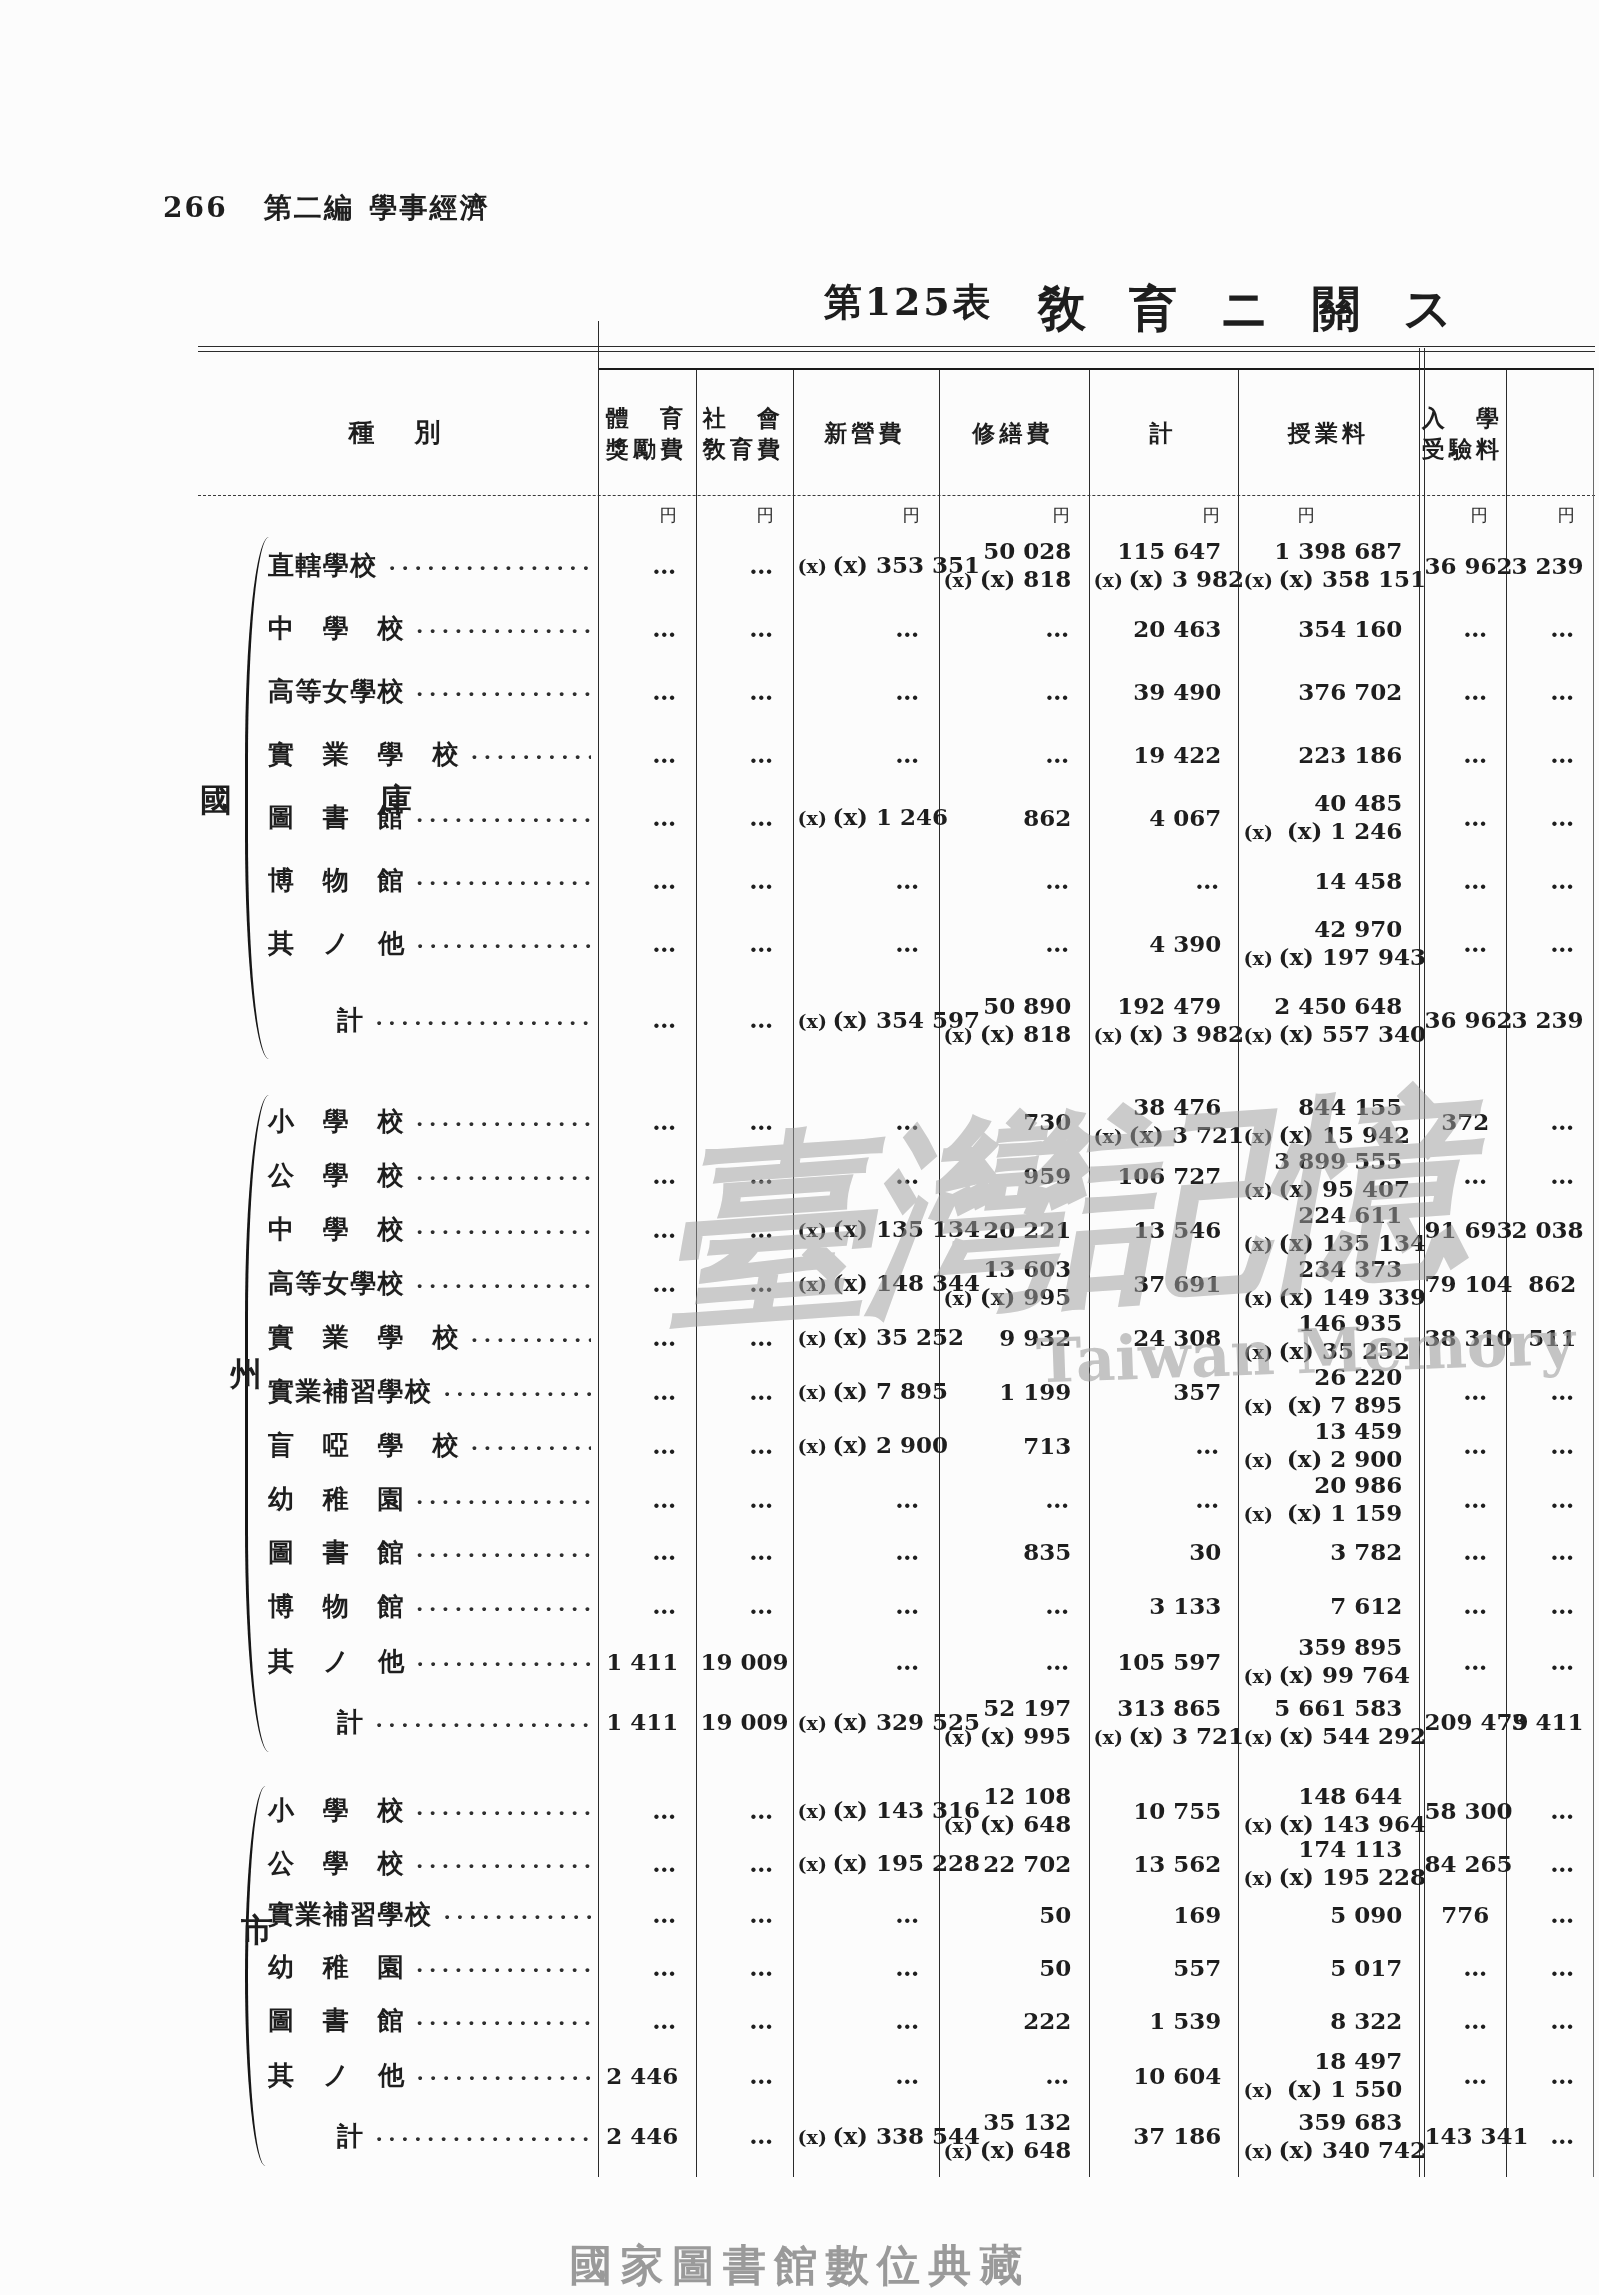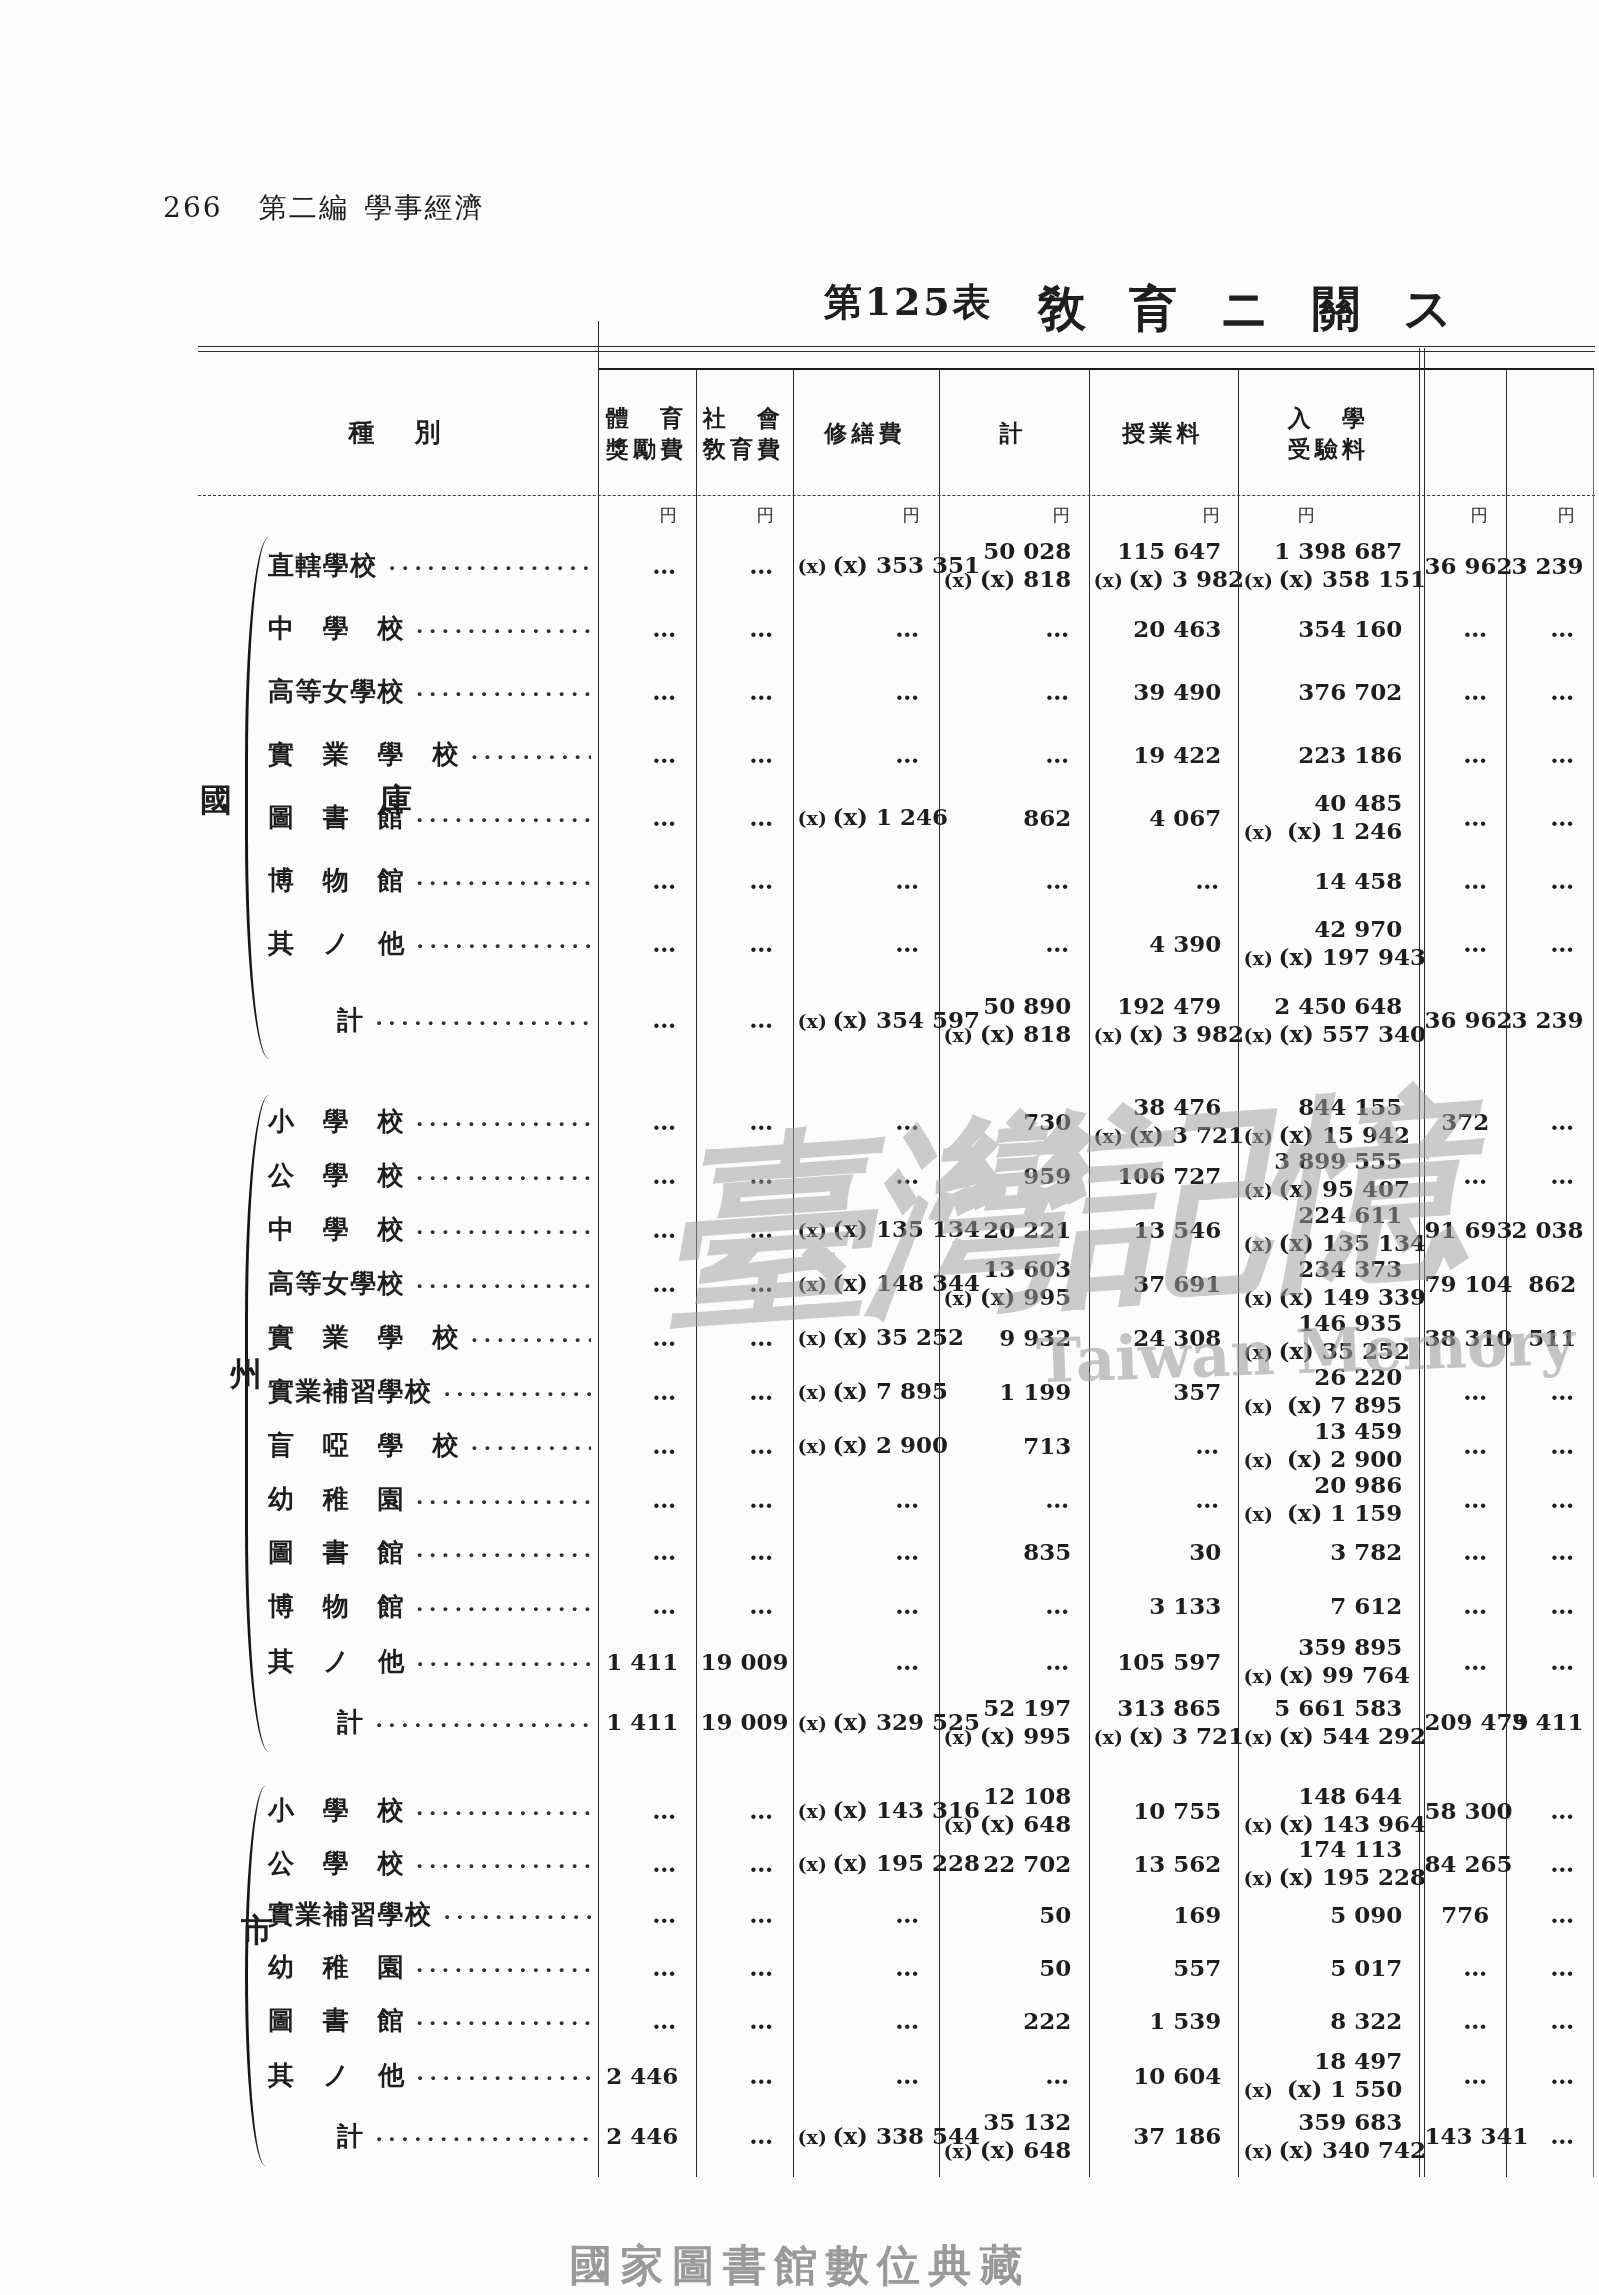--- a/index.html
+++ b/index.html
@@ -1,20 +1,20 @@
 <!DOCTYPE html>
 <html style="font-size:11px"><head>
 <meta charset="utf-8">
 <style>
   html,body{margin:0;padding:0;}
   body{width:1600px;height:2295px;position:relative;background:#fcfcfc;
        font-family:"DejaVu Serif","Liberation Serif",serif;color:#1e1e1e;overflow:hidden;}
   .abs{position:absolute;}
   
-  .page-header{left:163px;top:189px;font-size:28px;font-weight:400;letter-spacing:2.1px;white-space:nowrap;}
+  .page-header{left:163px;top:189px;font-size:28px;font-weight:700;letter-spacing:2.1px;white-space:nowrap;}
   .page-header .g1{margin-left:36px;}
   .page-header .g2{margin-left:15.3px;}
   
   .table-no{left:824px;top:277px;font-size:38px;font-weight:700;letter-spacing:2.8px;}
   .table-title{left:1038px;top:277px;font-size:48px;font-weight:700;letter-spacing:43px;white-space:nowrap;}
   
   .hrule{background:#2b2b2b;height:1.4px;}
   .hr-top1{left:198px;top:346px;width:1397px;}
   .hr-top2{left:198px;top:351px;width:1397px;height:0.7px;}
   .hr-heavy{left:598px;top:368px;width:996px;height:2.1px;background:#1a1a1a;}
@@ -103,20 +103,23 @@
     <div class="cell hcell kind">種　別</div>
     <div class="cell hcell">
         <span>體　育</span>
         <span>獎勵費</span>
       </div>
     <div class="cell hcell">
         <span>社　會</span>
         <span>敎育費</span>
       </div>
     <div class="cell hcell">
+        <span>新營費</span>
+      </div>
+    <div class="cell hcell">
         <span>修繕費</span>
       </div>
     <div class="cell hcell">
         <span>計</span>
       </div>
     <div class="cell hcell">
         <span>授業料</span>
       </div>
     <div class="cell hcell">
         <span>入　學</span>

